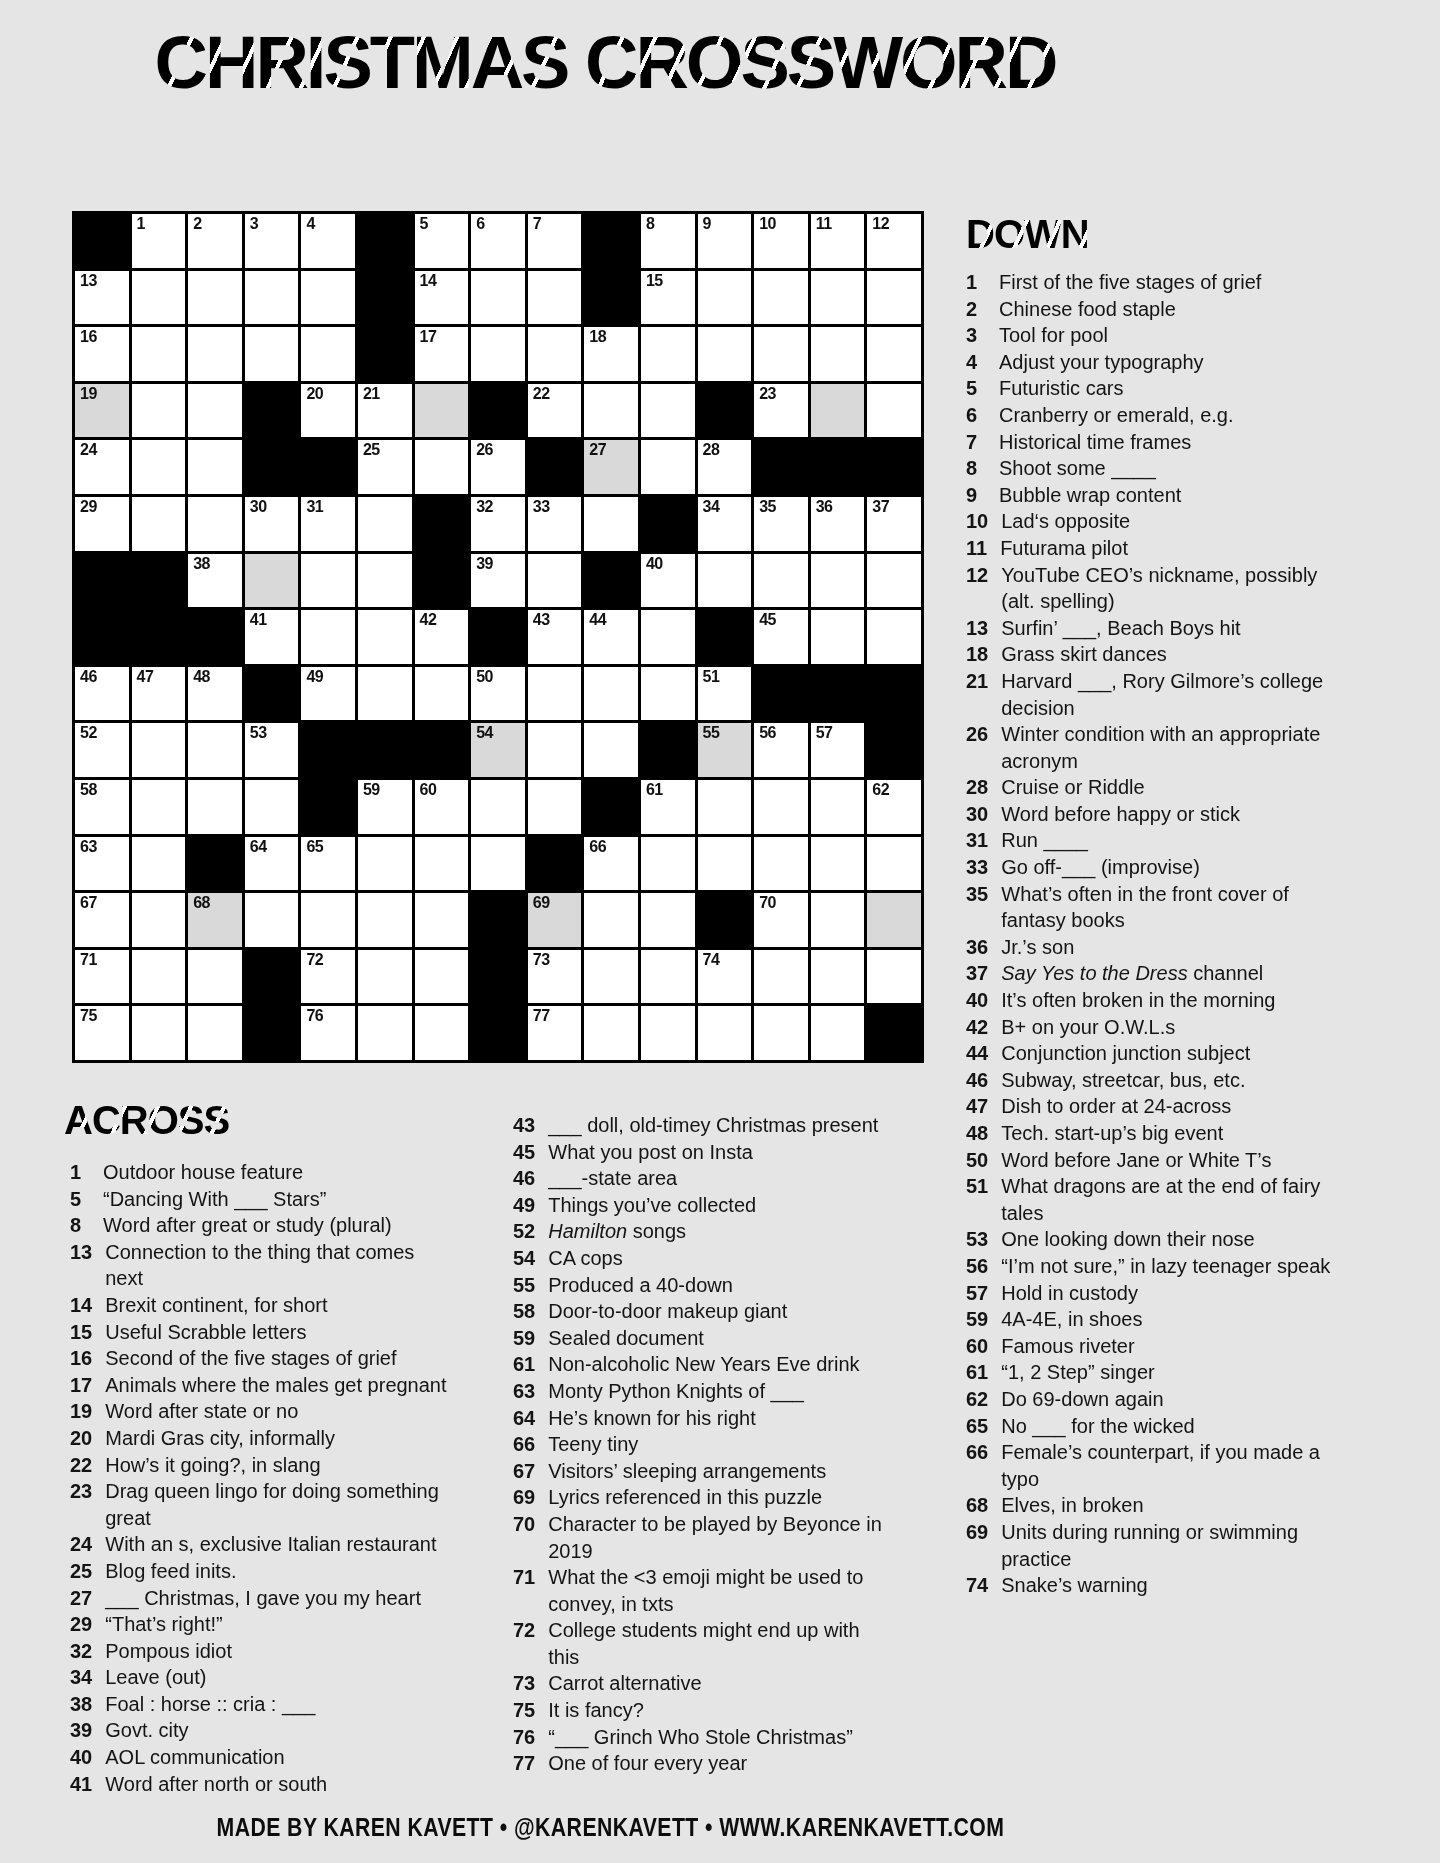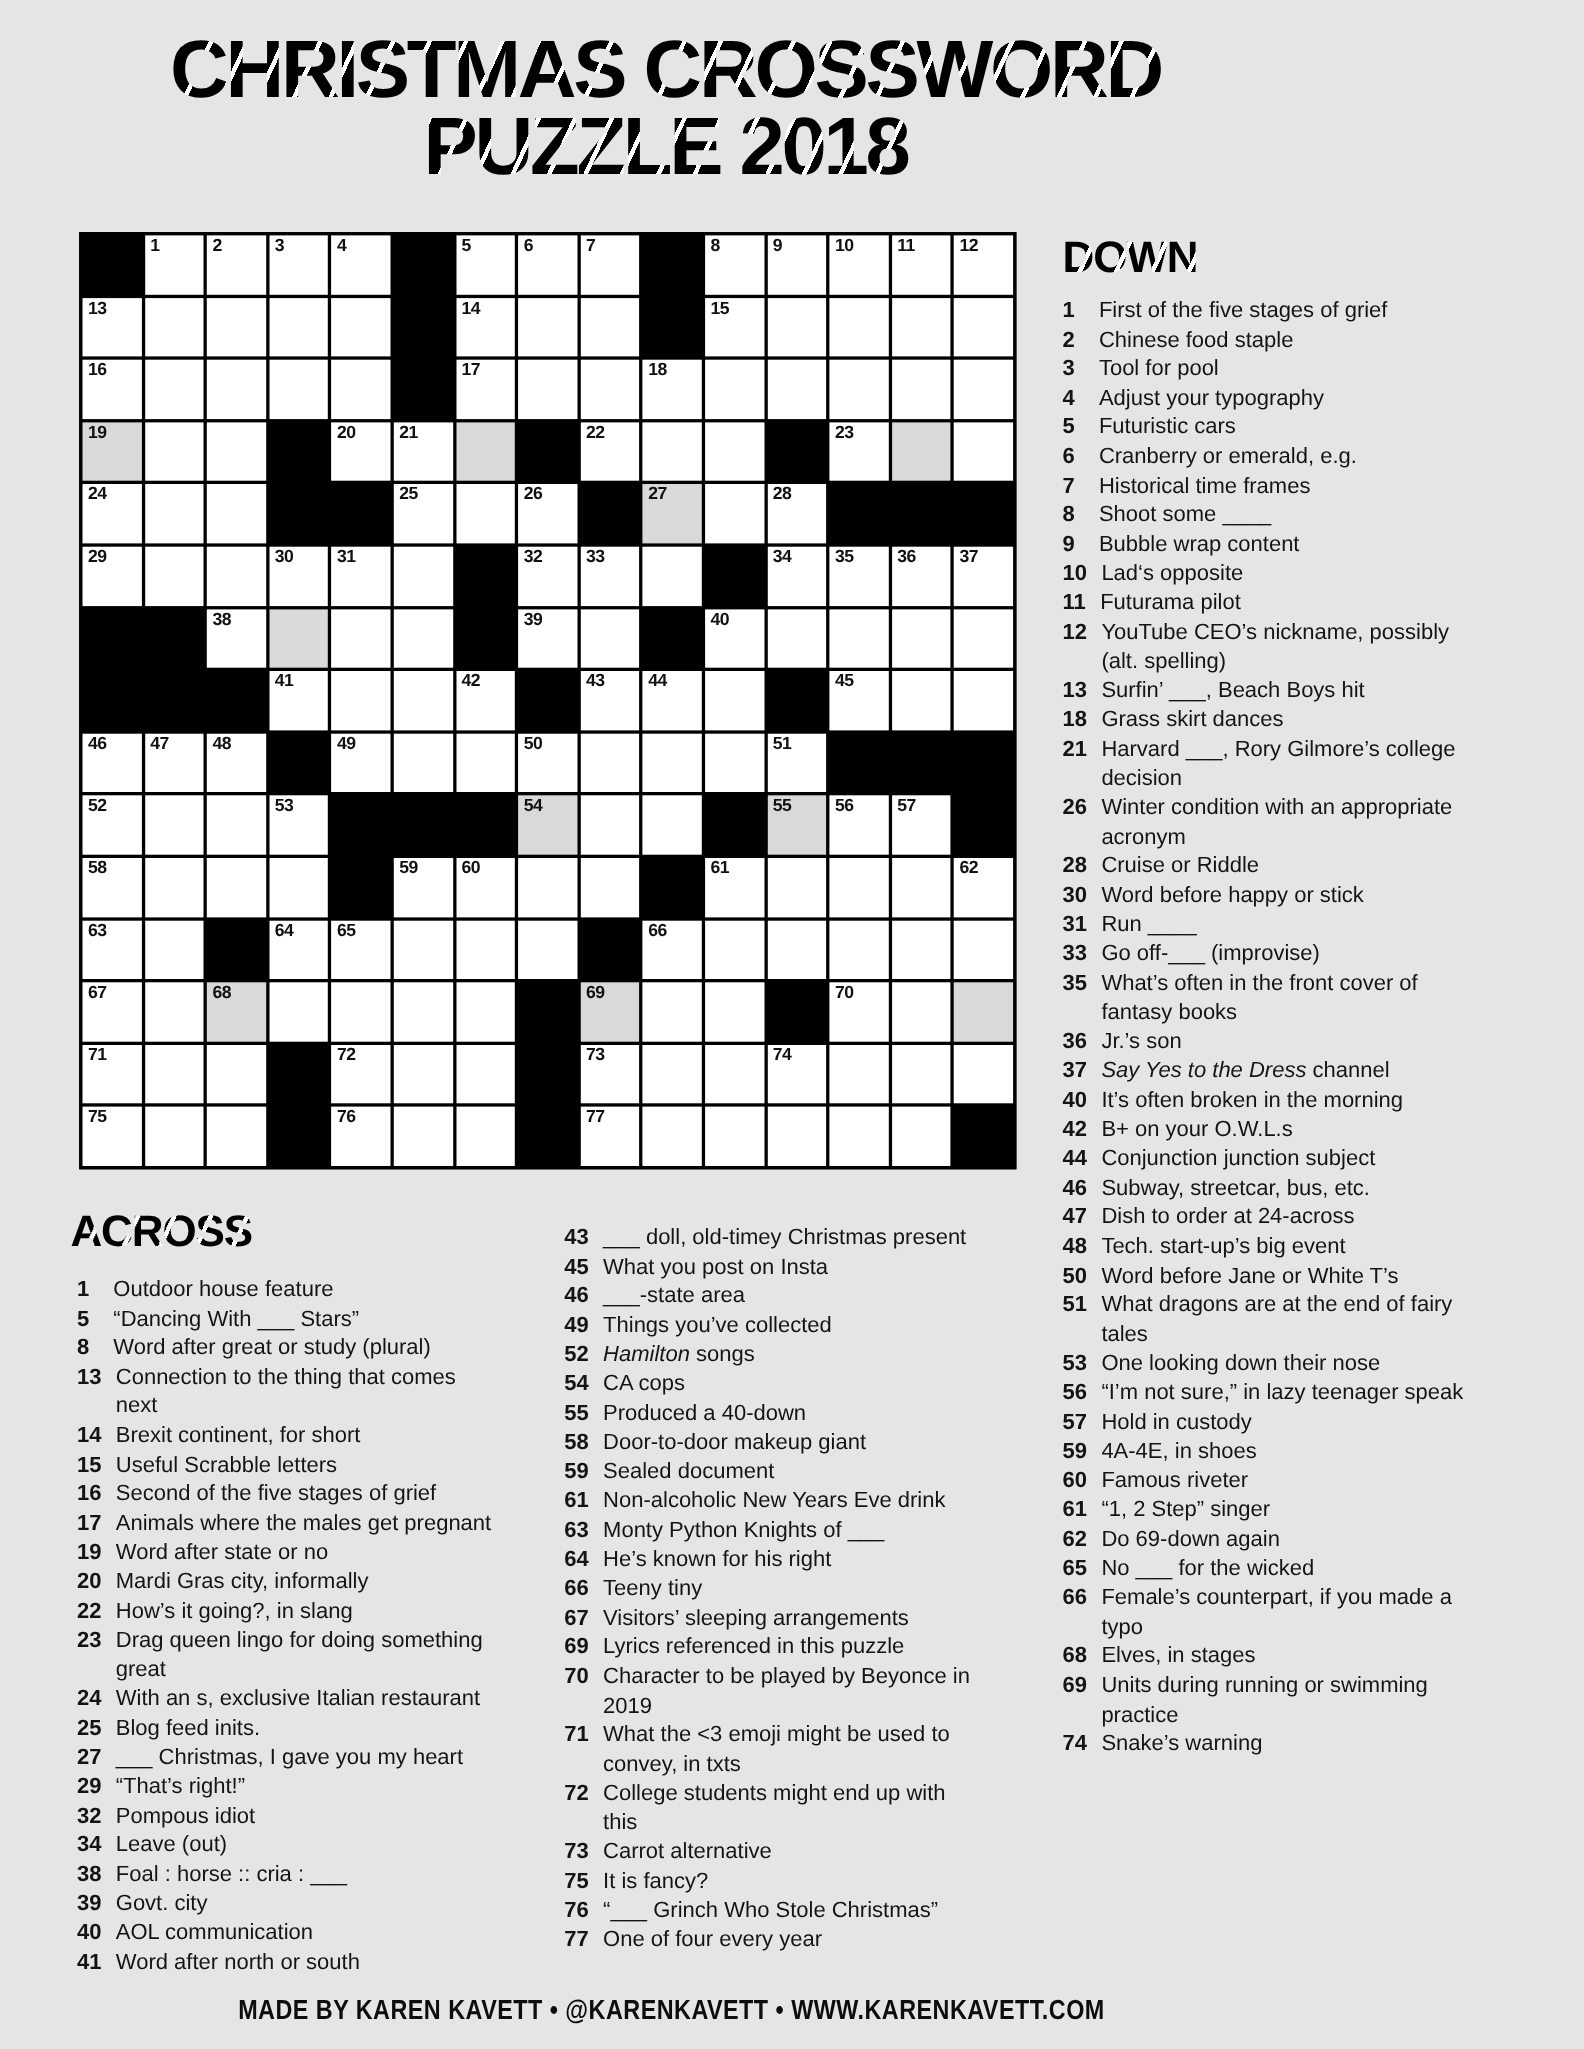--- a/index.html
+++ b/index.html
@@ -50,21 +50,20 @@
     transform:scaleX(0.85); transform-origin:50% 50%; color:#0d0d0d;
   }
 </style>
 </head>
 <body>
 
 <div class="page">
 
   <div class="title">
     <div class="tline display-font">CHRISTMAS CROSSWORD</div>
-    <div class="tline display-font">PUZZLE 2018</div>
   </div>
 
   <div class="grid">
       <div class="cell black"></div>
       <div class="cell">
         <span class="cellnum">1</span>
       </div>
       <div class="cell">
         <span class="cellnum">2</span>
       </div>
@@ -600,21 +599,21 @@
         <div class="clue">
           <span class="num">65</span>
           <span class="txt">No ___ for the wicked</span>
         </div>
         <div class="clue">
           <span class="num">66</span>
           <span class="txt">Female’s counterpart, if you made a<br>typo</span>
         </div>
         <div class="clue">
           <span class="num">68</span>
-          <span class="txt">Elves, in stages</span>
+          <span class="txt">Elves, in broken</span>
         </div>
         <div class="clue">
           <span class="num">69</span>
           <span class="txt">Units during running or swimming<br>practice</span>
         </div>
         <div class="clue">
           <span class="num">74</span>
           <span class="txt">Snake’s warning</span>
         </div>
       </div>

